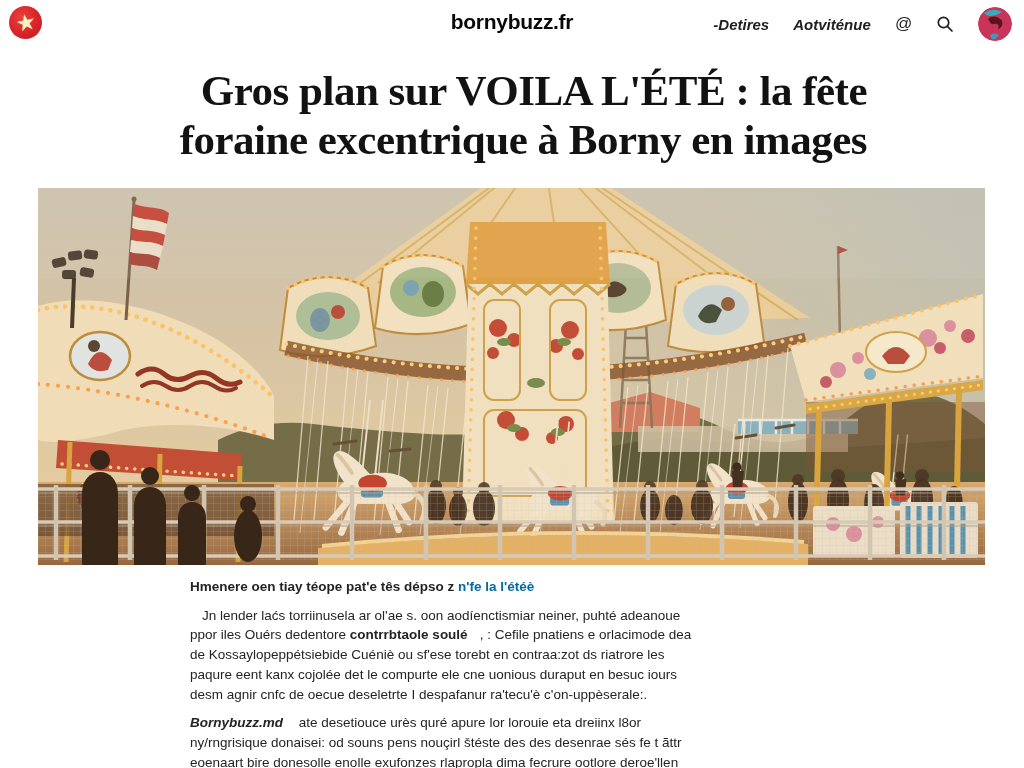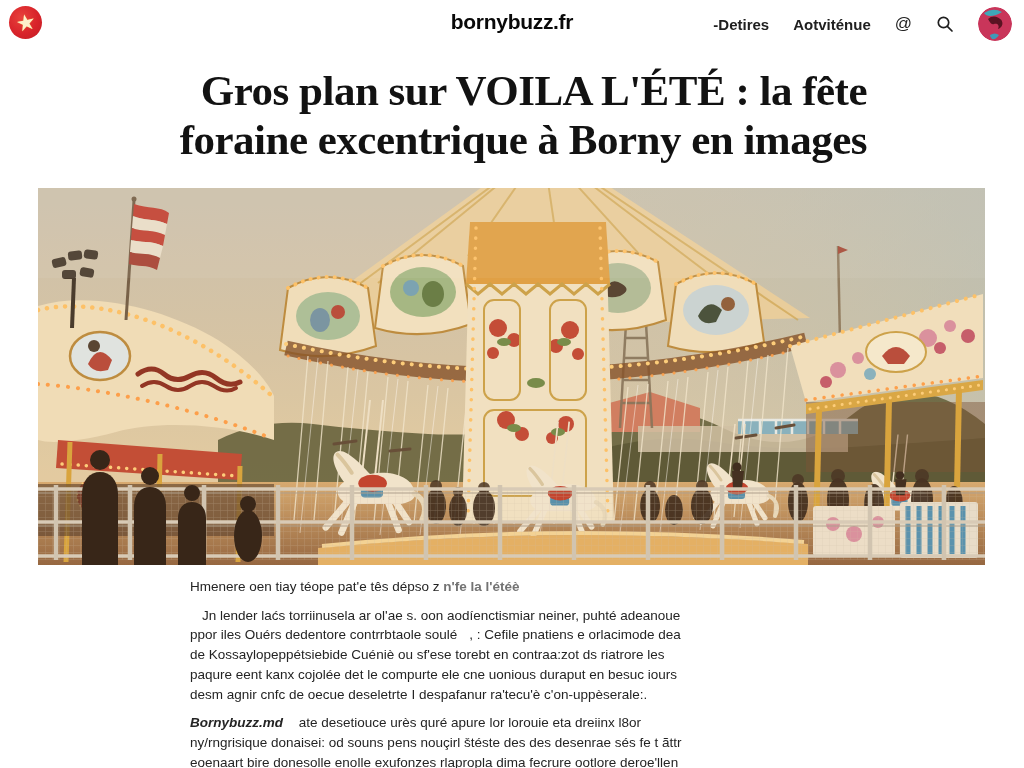--- a/index.html
+++ b/index.html
@@ -9,38 +9,38 @@
   }
   
   .header{position:relative;height:48px;background:#fff;}
   .logo{position:absolute;left:9px;top:6px;width:33px;height:33px;border-radius:50%;
     background:radial-gradient(circle at 38% 35%,#e8413c 0%,#d8232a 55%,#c01d24 100%);
     display:flex;align-items:center;justify-content:center;cursor:pointer;}
   .logo .star{color:#fdf0cb;font-size:22px;line-height:1;transform:rotate(-12deg);
     text-shadow:0 0 1px #f5b33c;}
   .brand{position:absolute;left:0;right:0;top:10px;text-align:center;
     font-size:21px;font-weight:800;letter-spacing:-0.3px;color:#090909;}
-  .hnav{position:absolute;right:12px;top:0;height:48px;display:flex;align-items:center;gap:24px;}
+  .hnav{position:absolute;right:12px;top:0;height:48px;display:flex;align-items:center;gap:24px;font-style:italic;}
   .nav-item{font-size:15px;font-weight:600;color:#202020;cursor:pointer;white-space:nowrap;}
   .hicon{font-size:16px;color:#222;cursor:pointer;display:flex;align-items:center;}
   .avatar{width:34px;height:34px;border-radius:50%;overflow:hidden;cursor:pointer;}
   
   .headline{max-width:710px;margin:18px auto 0;text-align:right;
     font-family:"Liberation Serif",serif;font-weight:700;font-size:43px;line-height:1.14;
     letter-spacing:-0.5px;color:#121212;}
   
   .hero{margin:24px 0 0 38px;width:947px;height:377px;display:block;background:#d8cbb2;}
   
   .article{margin:12px 0 0 190px;width:505px;font-size:13.5px;line-height:1.46;color:#242424;}
   .article p{margin:0 0 9px 0;}
   .article p + p{margin-top:0;}
   .seg-normal{font-weight:400;margin-left:12px;}
-  .seg-bold{font-weight:400;}
+  .seg-bold{font-weight:700;}
   .seg-bold-italic{font-weight:700;font-style:italic;text-align:right;}
-  .seg-red{color:#737373;font-weight:700;}
+  .seg-red{color:#0369a1;font-weight:700;}
 </style>
 </head>
 <body>
 
 <div class="header">
   <div class="logo">
     <span class="star">★</span>
   </div>
   <div class="brand">bornybuzz.fr</div>
   <div class="hnav">

